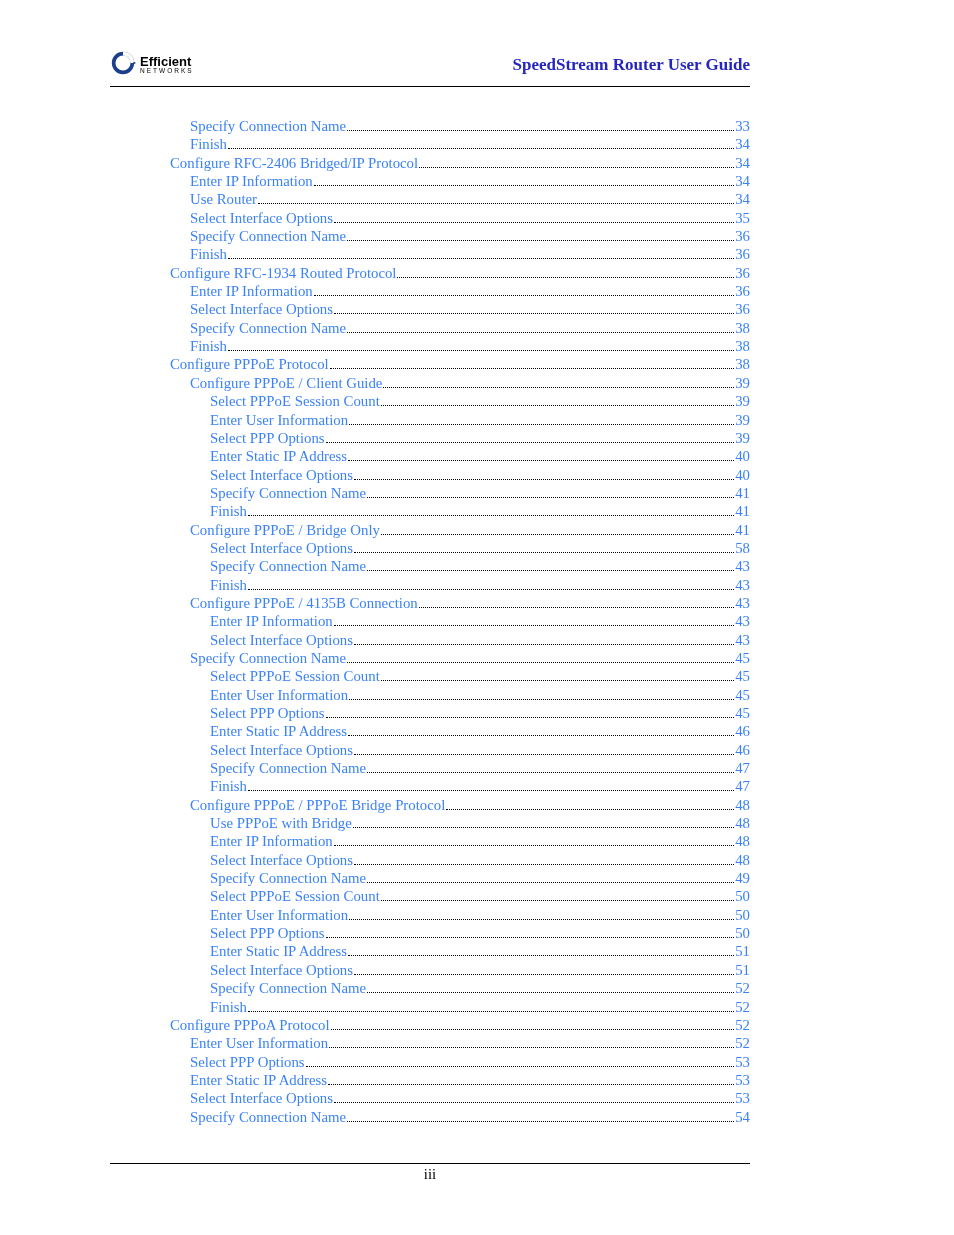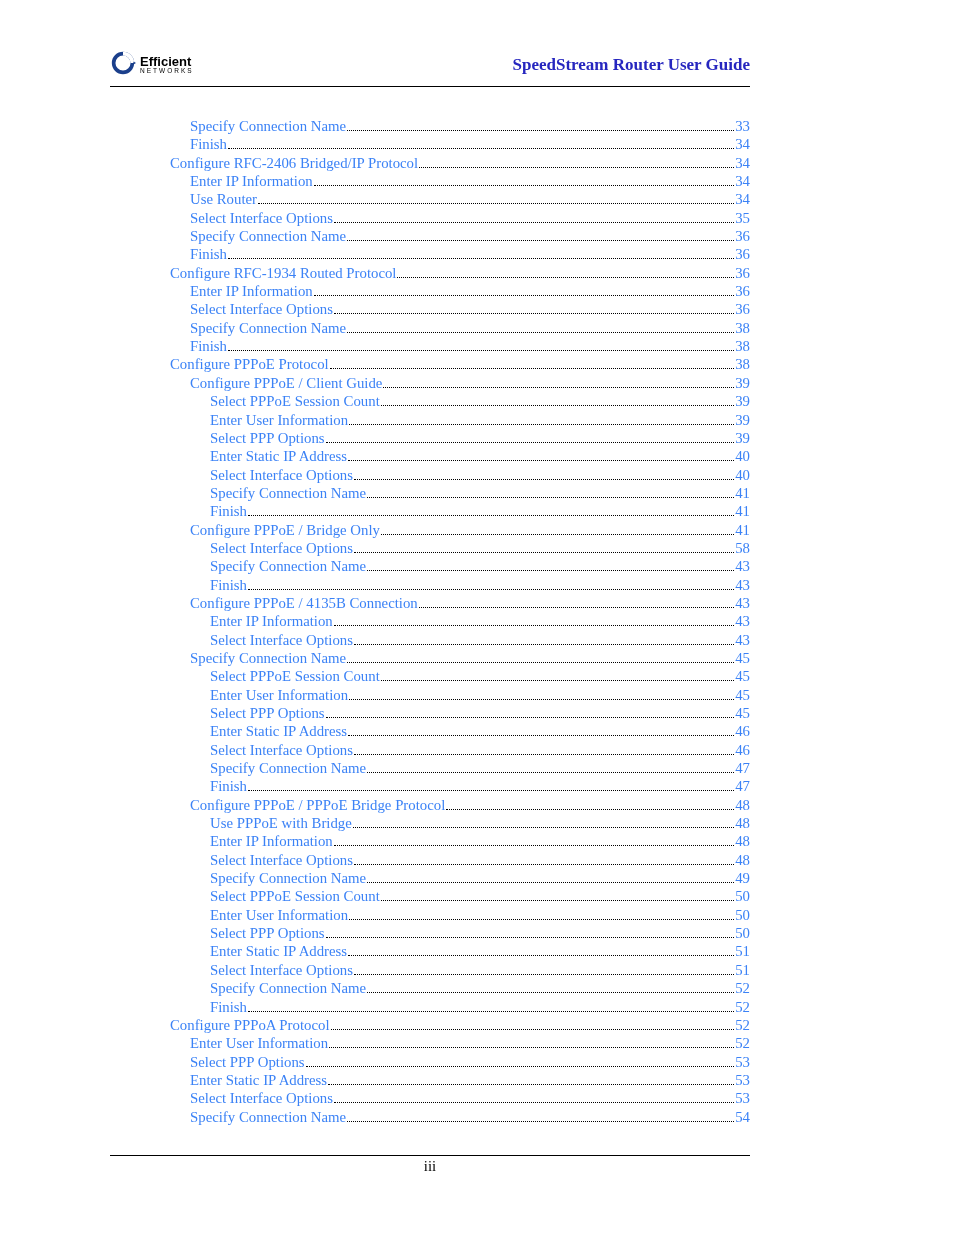--- a/index.html
+++ b/index.html
@@ -64,21 +64,21 @@
     border-bottom: 1.3px dotted #000;
     margin: 0 1px 3px 1px;
     min-width: 6px;
   }
   .toc-page { flex: 0 0 auto; }
   .lv3 { padding-left: 60px; }
   .lv4 { padding-left: 80px; }
   .lv5 { padding-left: 100px; }
   .footer-zone {
     position: absolute;
-    left: 110px; right: 110px; bottom: 60px;
+    left: 110px; right: 110px; bottom: 52px;
   }
   .footer-line { border-top: 1px solid #000; height: 0; }
   .footer-num {
     text-align: center;
     font-size: 14.8px;
     padding-top: 2px;
   }
 </style>
 </head>
 <body>

